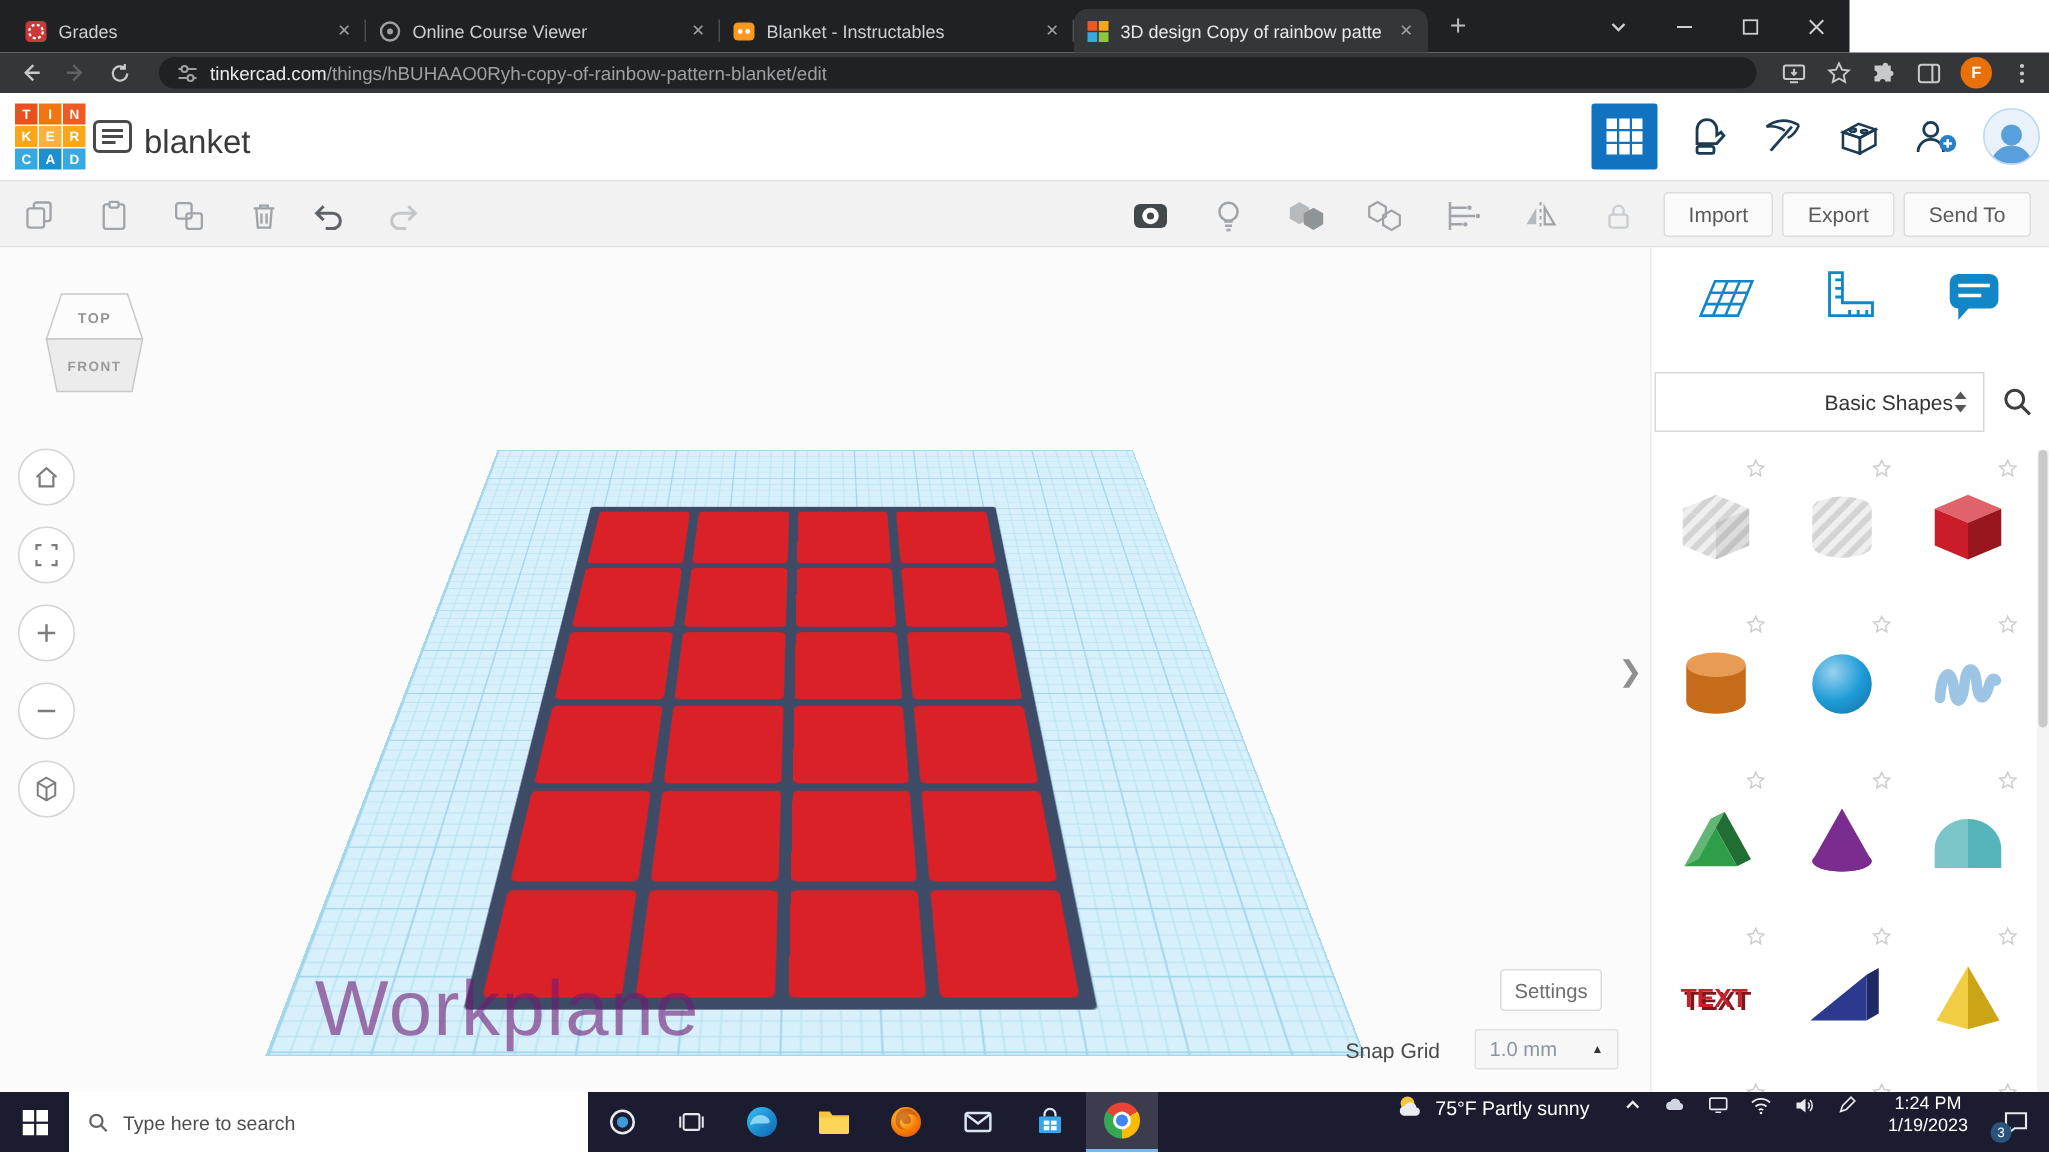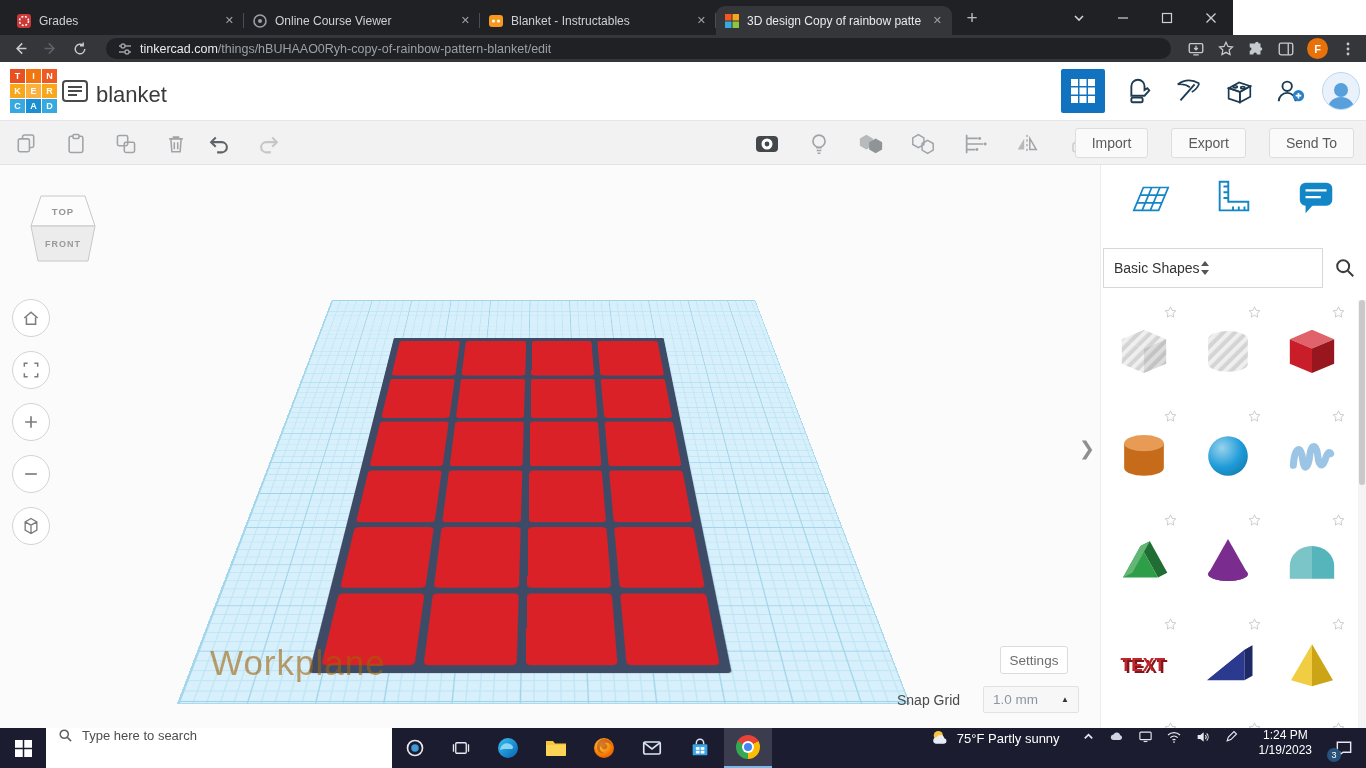--- a/index.html
+++ b/index.html
@@ -40,64 +40,64 @@
   .doctitle{position:absolute;left:96px;top:20px;font-size:22px;color:#3a3a3a}
   .modes{position:absolute;right:6px;top:7px;display:flex;align-items:center;gap:13px;height:44px}
   .modetile{width:44px;height:44px;background:#1173c0;border-radius:2px;display:flex;align-items:center;justify-content:center}
   .modeic{width:38px;height:38px;display:flex;align-items:center;justify-content:center}
   .avatar{width:38px;height:38px;border-radius:50%;background:#e9f2fb;border:1px solid #bcd7ef;overflow:hidden;display:flex;align-items:flex-end;justify-content:center}
 
   
   .toolbar{position:absolute;left:0;top:120px;width:1366px;height:45px;background:#f2f2f2;border-top:1px solid #e6e6e6;border-bottom:1px solid #e3e3e3}
   .tg{position:absolute;top:0;height:45px;display:flex;align-items:center;gap:22px}
   .tico{width:28px;height:28px;display:flex;align-items:center;justify-content:center}
-  .tbuttons{position:absolute;right:12px;top:7px;display:flex;gap:23px}
+  .tbuttons{position:absolute;right:12px;top:7px;display:flex;gap:6px}
   .tbtn{height:30px;padding:0 16px;background:#fafafa;border:1px solid #ddd;border-radius:3px;color:#5a5a5a;font-size:14px;display:flex;align-items:center}
 
   
   .viewport{position:absolute;left:0;top:165px;width:1100px;height:563px;background:#fbfbfb;overflow:hidden}
   .viewcube{position:absolute;left:28px;top:28px}
   .navstack{position:absolute;left:12px;top:134px;display:flex;flex-direction:column;gap:14px}
   .navbtn{width:38px;height:38px;border-radius:50%;background:#fff;border:1px solid #d4d4d4;display:flex;align-items:center;justify-content:center}
   .plane{position:absolute;left:276px;top:-43px;width:535px;height:652px;
     transform:perspective(1000px) rotateX(55deg);
     background-color:#d8f0fb;
     outline:1px solid #a6d8ec;
     background-image:
       linear-gradient(#9fd4ea 1.4px,transparent 1.4px),
       linear-gradient(90deg,#9fd4ea 1.4px,transparent 1.4px),
       linear-gradient(#bfe5f4 1px,transparent 1px),
       linear-gradient(90deg,#bfe5f4 1px,transparent 1px);
     background-size:50px 50px,50px 50px,10px 10px,10px 10px}
   .blanket{position:absolute;left:90px;top:98px;width:320px;height:525px;border-radius:3px;display:grid;gap:7px;padding:8px}
   .bcell{border-radius:4px}
-  .watermark{position:absolute;left:210px;top:478px;font-size:35px;color:#a16207;opacity:.6;letter-spacing:1px}
+  .watermark{position:absolute;left:210px;top:478px;font-size:52px;color:#701a75;opacity:.6;letter-spacing:1px}
   .settingsbtn{position:absolute;left:1000px;top:481px;width:68px;height:28px;background:#fff;border:1px solid #dcdcdc;border-radius:3px;color:#6d6d6d;font-size:13.5px;display:flex;align-items:center;justify-content:center}
   .snaplabel{position:absolute;left:897px;top:527px;font-size:14px;color:#4a4a4a}
   .snapval{position:absolute;left:983px;top:521px;width:96px;height:27px;background:#f7f7f7;border:1px solid #e2e2e2;border-radius:2px;display:flex;align-items:center;justify-content:space-between;padding:0 9px;font-size:13.5px;color:#8a97a3}
   .snapval .caret{font-size:8px;color:#333}
   .collapse{position:absolute;left:1076px;top:262px;width:22px;height:42px;display:flex;align-items:center;justify-content:center;color:#8f8f8f;font-size:19px}
 
   
   .panel{position:absolute;right:0;top:165px;width:266px;height:563px;background:#fff;border-left:1px solid #ececec;overflow:hidden}
   .ptools{display:flex;justify-content:space-around;align-items:center;padding:12px 8px 0}
   .picker{position:absolute;left:0;top:83px;width:266px;height:40px;display:flex;align-items:stretch}
-  .pselect{flex:1;margin-left:2px;border:1px solid #d8d8d8;background:#fff;display:flex;align-items:center;justify-content:flex-start;padding:0 10px;font-size:14px;color:#333}
+  .pselect{flex:1;margin-left:2px;border:1px solid #d8d8d8;background:#fff;display:flex;align-items:center;justify-content:flex-end;padding:0 10px;font-size:14px;color:#333}
   .psearch{width:44px;display:flex;align-items:center;justify-content:center}
   .shape-grid{position:absolute;left:1px;top:135px;width:252px;display:flex;flex-wrap:wrap}
   .tile{width:84px;height:104px;position:relative;display:flex;align-items:center;justify-content:center}
   .tile .shape-ic svg{width:56px;height:56px}
   .tile .star{position:absolute;top:5px;right:8px;width:15px;height:15px}
   .pscroll{position:absolute;right:0;top:135px;width:8px;height:428px;background:#f4f4f4}
   .pthumb{position:absolute;left:1px;top:0;width:6px;height:185px;background:#c9c9c9;border-radius:3px}
 
   
   .taskbar{position:absolute;left:0;top:728px;width:1366px;height:40px;background:#1b1c30;display:flex;align-items:stretch;color:#fff}
   .tbslot{width:46px;display:flex;align-items:center;justify-content:center}
-  .tsearch{width:346px;background:#fff;display:flex;gap:9px;padding:0 12px}
+  .tsearch{width:346px;background:#fff;display:flex;align-items:center;gap:9px;padding:0 12px}
   .tsearch span{font-size:13px;color:#4d4d4d;white-space:nowrap}
   .appslot{width:48px;display:flex;align-items:center;justify-content:center}
   .appslot.active{background:rgba(255,255,255,.14);border-bottom:2px solid #7ab8ea}
   .chrome-logo{width:24px;height:24px;border-radius:50%;background:conic-gradient(from -60deg,#ea4335 0 120deg,#fbbc05 0 240deg,#34a853 0 360deg);position:relative}
   .chrome-logo i{position:absolute;left:6px;top:6px;width:12px;height:12px;border-radius:50%;background:#fff}
   .chrome-logo i b{position:absolute;left:2px;top:2px;width:8px;height:8px;border-radius:50%;background:#4285f4}
   .tright{margin-left:auto;display:flex;align-items:flex-start}
   .weather{display:flex;align-items:center;gap:7px;padding:0 12px;font-size:13px;white-space:nowrap}
   .tray{display:flex;align-items:center;gap:13px;padding:0 10px}
   .clock{text-align:center;font-size:12px;line-height:15px;padding:0 10px;white-space:nowrap}

